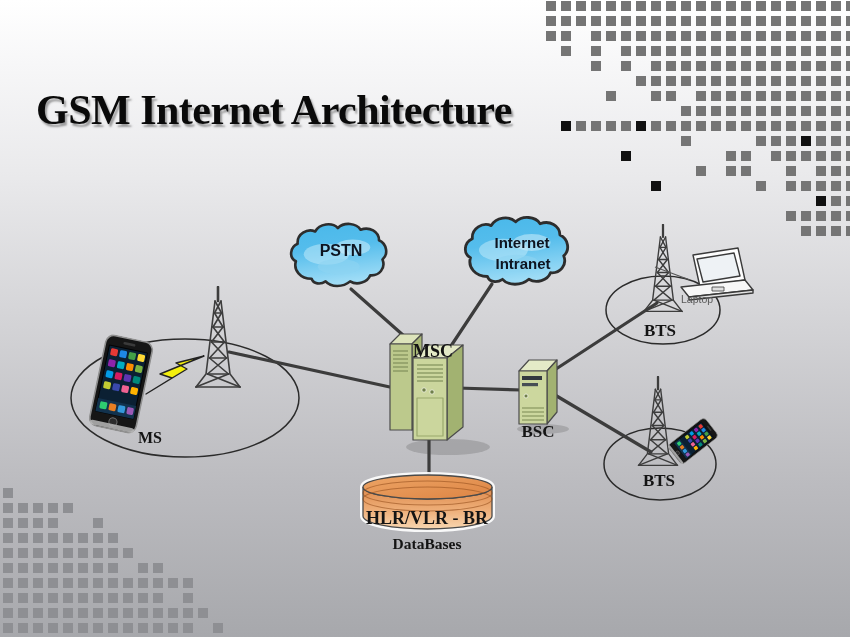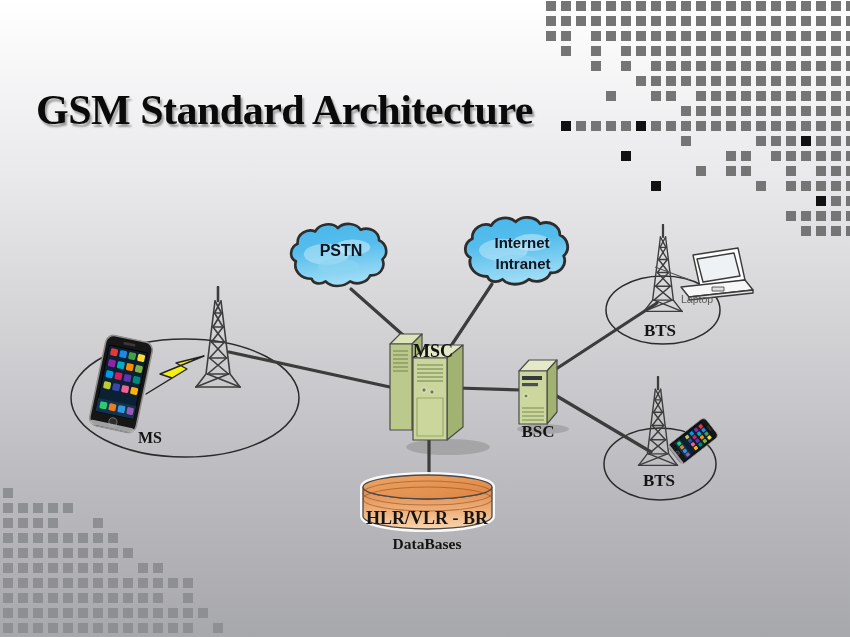--- a/index.html
+++ b/index.html
@@ -316,21 +316,21 @@
       <div class="sq" style="left: 93px; top: 623px; width: 10px; height: 10px; background: rgb(142, 143, 147);"></div>
       <div class="sq" style="left: 108px; top: 623px; width: 10px; height: 10px; background: rgb(142, 143, 147);"></div>
       <div class="sq" style="left: 123px; top: 623px; width: 10px; height: 10px; background: rgb(142, 143, 147);"></div>
       <div class="sq" style="left: 138px; top: 623px; width: 10px; height: 10px; background: rgb(142, 143, 147);"></div>
       <div class="sq" style="left: 153px; top: 623px; width: 10px; height: 10px; background: rgb(142, 143, 147);"></div>
       <div class="sq" style="left: 168px; top: 623px; width: 10px; height: 10px; background: rgb(142, 143, 147);"></div>
       <div class="sq" style="left: 183px; top: 623px; width: 10px; height: 10px; background: rgb(142, 143, 147);"></div>
       <div class="sq" style="left: 213px; top: 623px; width: 10px; height: 10px; background: rgb(142, 143, 147);"></div>
     </div>
 
-  <h1 class="title">GSM Standard Architecture</h1>
+  <h1 class="title">GSM Internet Architecture</h1>
 
   <svg class="diagram" width="850" height="637" viewBox="0 0 850 637">
     <defs>
       <linearGradient id="cloudgrad" x1="0" y1="0" x2="0.2" y2="1">
         <stop offset="0" stop-color="#49b8ea"></stop>
         <stop offset="0.45" stop-color="#55bdec"></stop>
         <stop offset="1" stop-color="#9edcf6"></stop>
       </linearGradient>
       <linearGradient id="dbgrad" x1="0" y1="0" x2="0" y2="1">
         <stop offset="0" stop-color="#dd8a4c"></stop>

